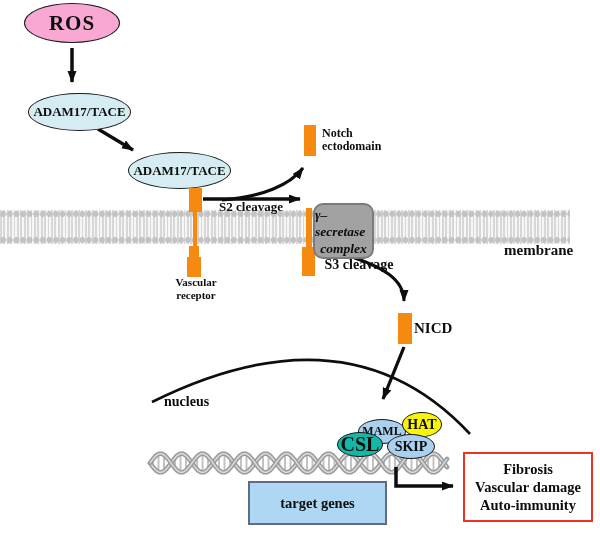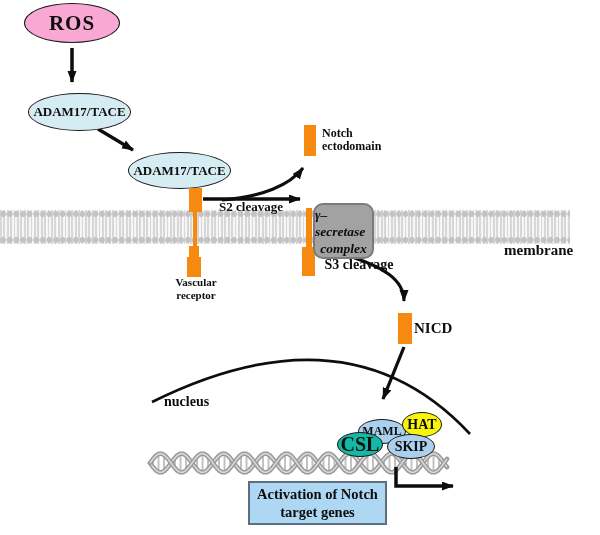--- a/index.html
+++ b/index.html
@@ -189,17 +189,21 @@
     <span>HAT</span>
   </div>
   <div class="abs ellipse csl">
     <span>CSL</span>
   </div>
   <div class="abs ellipse skip">
     <span>SKIP</span>
   </div>
 
   <div class="abs activation-box">
-    <div>Activation of Notch</div>
     <div>target genes</div>
   </div>
+  <div class="abs outcomes-box">
+    <div>Fibrosis</div>
+    <div>Vascular damage</div>
+    <div>Auto-immunity</div>
+  </div>
 
 </div>
 
 </body></html>

